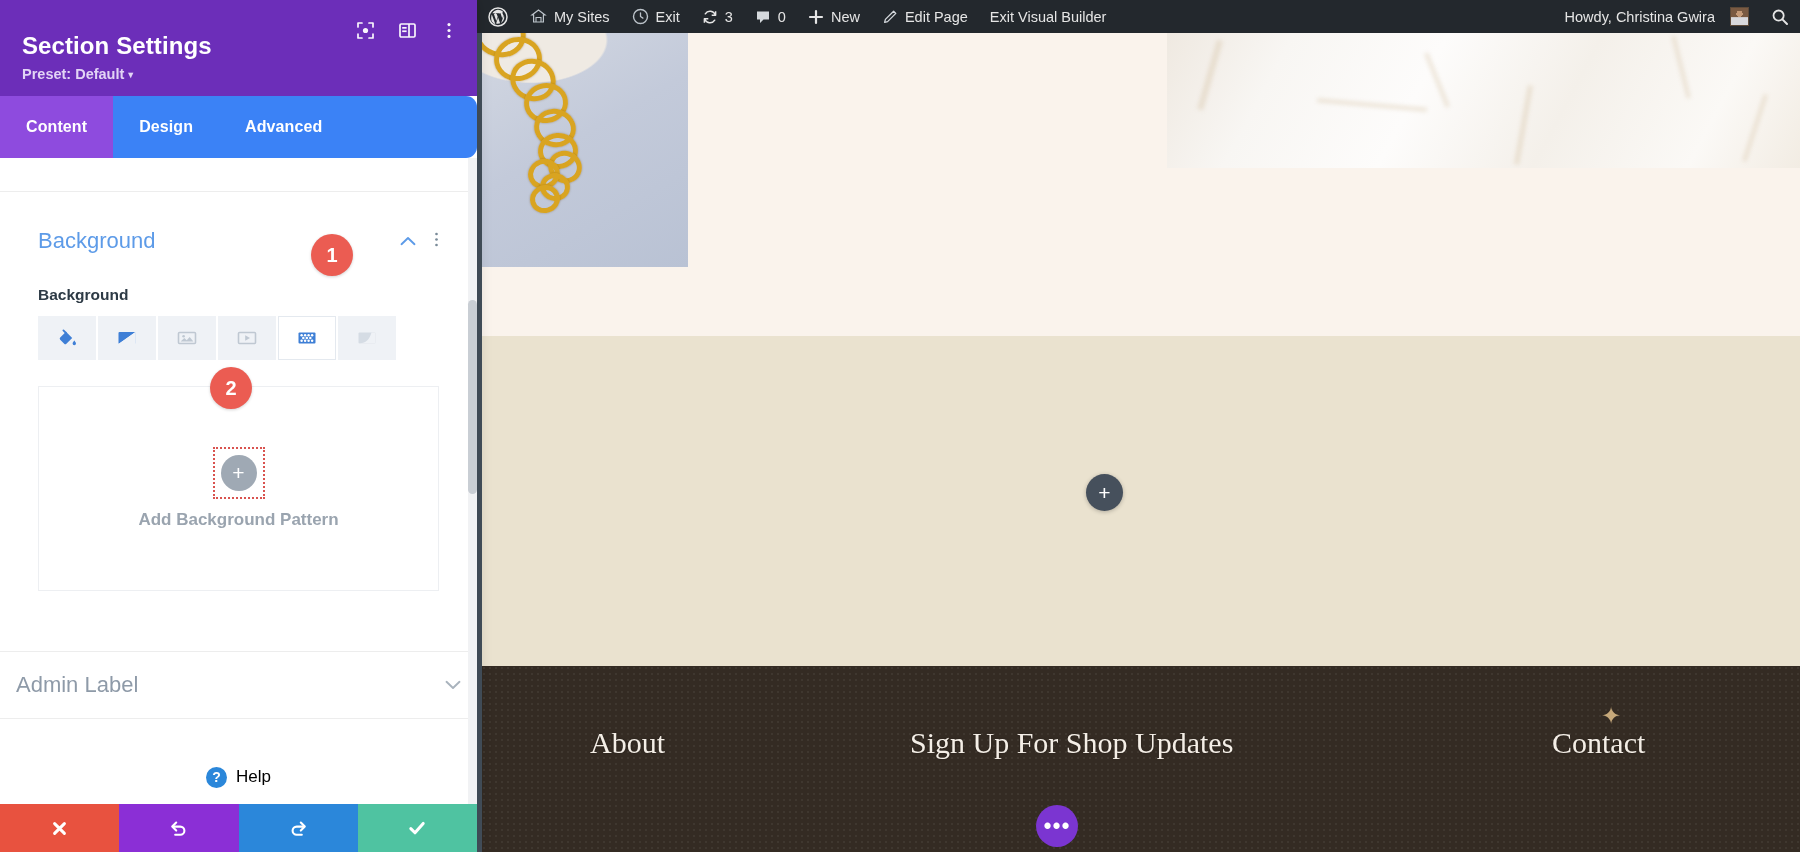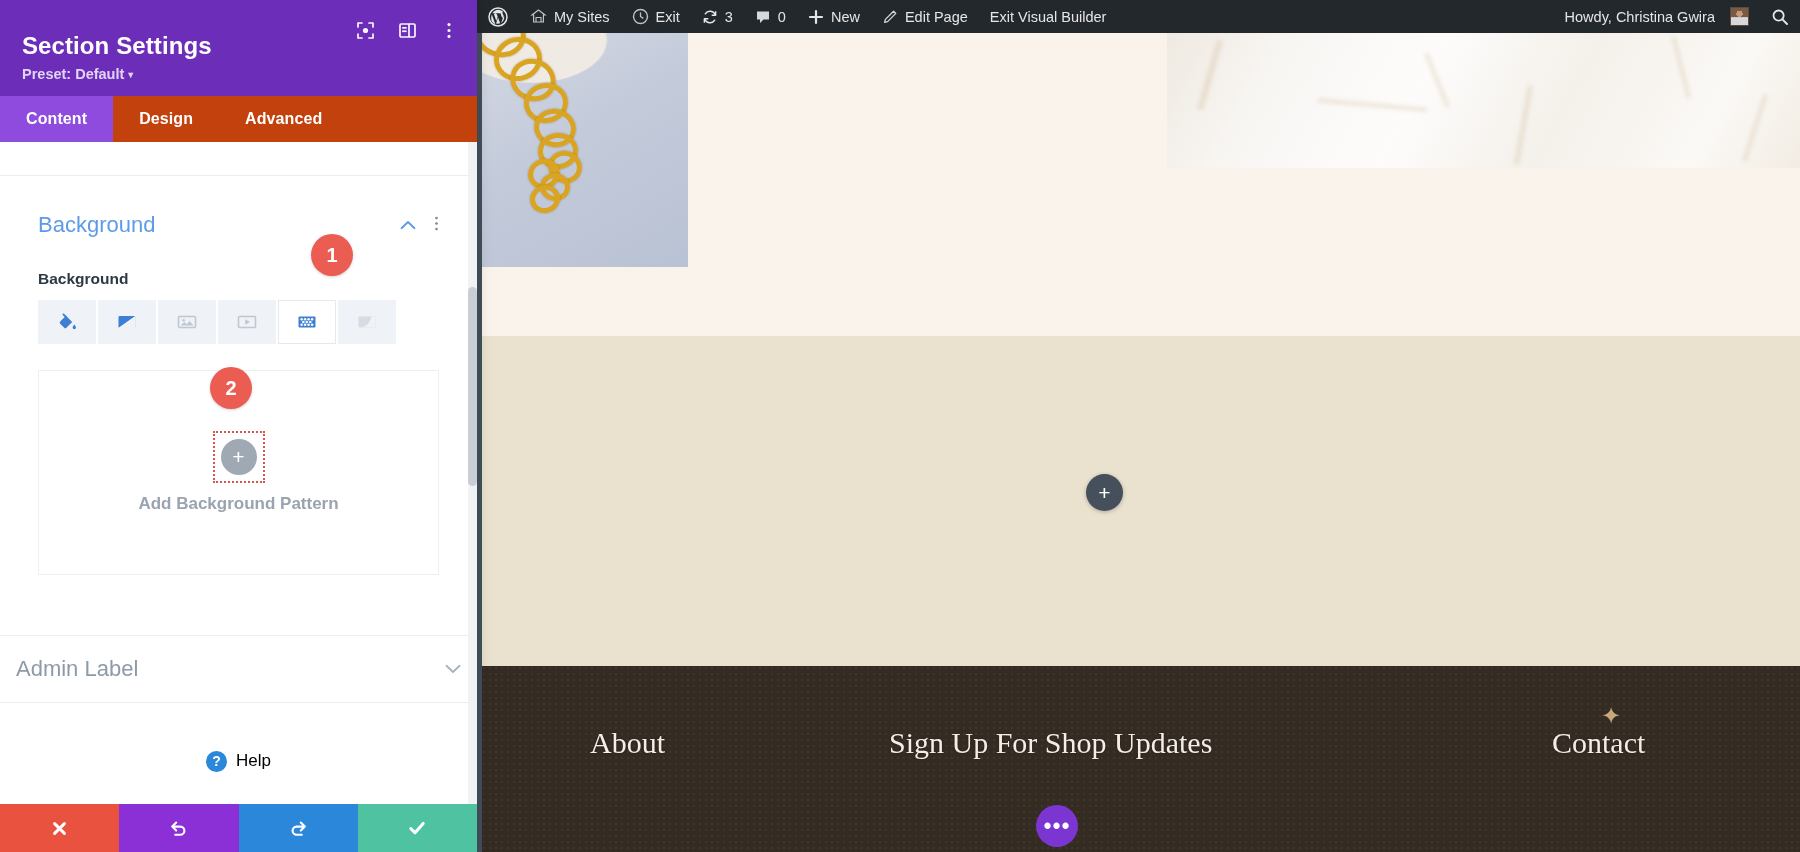--- a/index.html
+++ b/index.html
@@ -37,21 +37,21 @@
   .panel-preset .caret { font-size: 9px; position: relative; top: -1px; margin-left: 2px; }
   .panel-header-icons {
     position: absolute; right: 18px; top: 20px;
     display: flex; align-items: center; gap: 22px;
   }
   .hdr-ico { width: 20px; height: 20px; color: #fff; opacity: .96; cursor: pointer;
              display: flex; align-items: center; justify-content: center; }
   .hdr-ico svg { display: block; }
 
   .panel-tabs {
-    display: flex; background: #c2410c; height: 46px;
+    display: flex; background: #3b82f6; height: 62px; border-radius: 11px;
   }
   .panel-tab {
     flex: 0 0 auto; padding: 0 26px;
     display: flex; align-items: center; justify-content: center;
     color: #fff; font-size: 16px; font-weight: bold; cursor: pointer;
     letter-spacing: .1px;
   }
   .panel-tab.active { background: #8E4BDE; }
 
   .panel-body {
@@ -260,21 +260,21 @@
   .footer-menu {
     position: absolute; left: 0; right: 0; top: 77px;
     display: flex; align-items: center;
   }
   .footer-link {
     color: #F4EEE6; font-family: "Liberation Serif", serif;
     font-size: 30px; cursor: pointer; white-space: nowrap;
     text-shadow: 0 0 2px rgba(0,0,0,.35);
   }
   .fl-about   { position: absolute; left: 108px; }
-  .fl-signup  { position: absolute; left: 407px; }
+  .fl-signup  { position: absolute; left: 428px; }
   .fl-contact { position: absolute; left: 1070px; }
   .footer-sparkle {
     position: absolute; left: 1119px; top: 38px;
     color: #C6A87A; font-size: 24px; line-height: 1;
   }
   .ellipsis-btn {
     position: absolute; left: 554px; top: 62px;
     width: 42px; height: 42px; border-radius: 50%;
     background: #7B35D1; color: #fff;
     display: flex; align-items: center; justify-content: center;

